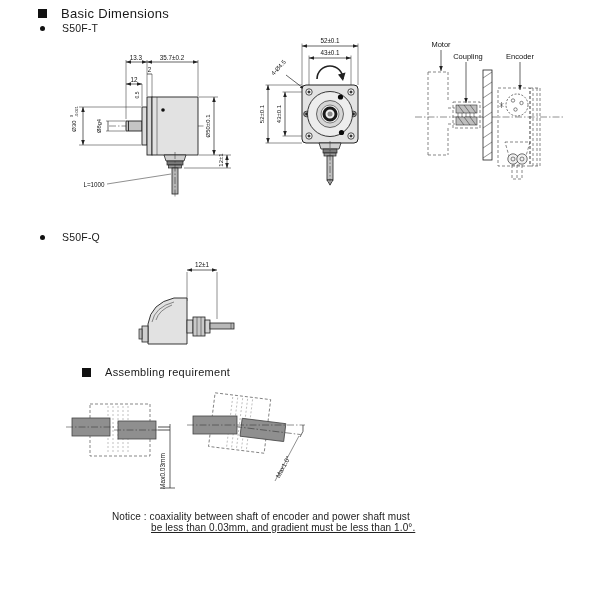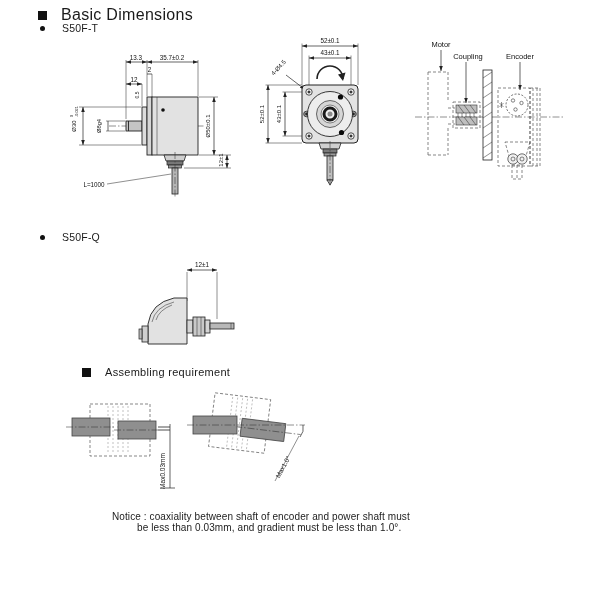--- a/index.html
+++ b/index.html
@@ -1,33 +1,33 @@
 <!DOCTYPE html>
 <html><head>
 <meta charset="utf-8">
 <style>
   html,body{margin:0;padding:0;background:#fff;}
   .page{position:relative;width:600px;height:600px;background:#ffffff;
         font-family:"Liberation Sans",sans-serif;color:#1a1a1a;overflow:hidden;}
   .hdr{position:absolute;display:flex;align-items:center;}
   .sq{width:9px;height:9px;background:#111;flex:0 0 auto;}
   .dot{width:5px;height:5px;border-radius:50%;background:#111;flex:0 0 auto;}
-  .h1t{margin-left:14px;font-size:16px;letter-spacing:.3px;}
+  .h1t{margin-left:14px;font-size:13px;letter-spacing:.3px;}
   .h2t{margin-left:17px;font-size:10.5px;letter-spacing:.2px;}
   svg{position:absolute;overflow:visible;}
   svg text{font-family:"Liberation Sans",sans-serif;fill:#111;}
   .dt{font-size:6.3px;}
   .ln{stroke:#222;stroke-width:.9;fill:none;}
   .thin{stroke:#333;stroke-width:.55;fill:none;}
   .dim{stroke:#222;stroke-width:.7;fill:none;}
   .cl{stroke:#333;stroke-width:.55;fill:none;stroke-dasharray:7 2 1.5 2;}
   .dash{stroke:#555;stroke-width:.7;fill:none;stroke-dasharray:3 2;}
   .notice{position:absolute;left:112px;top:511px;font-size:10px;line-height:11px;
           color:#222;letter-spacing:.1px;}
-  .notice .l2{margin-left:25px;}
+  .notice .l2{margin-left:39px;text-decoration:underline;}
 </style>
 </head>
 <body>
 
 <div class="page">
 
   <div class="hdr" style="left:38px;top:6px;">
     <span class="sq"></span>
     <span class="h1t">Basic Dimensions</span>
   </div>

